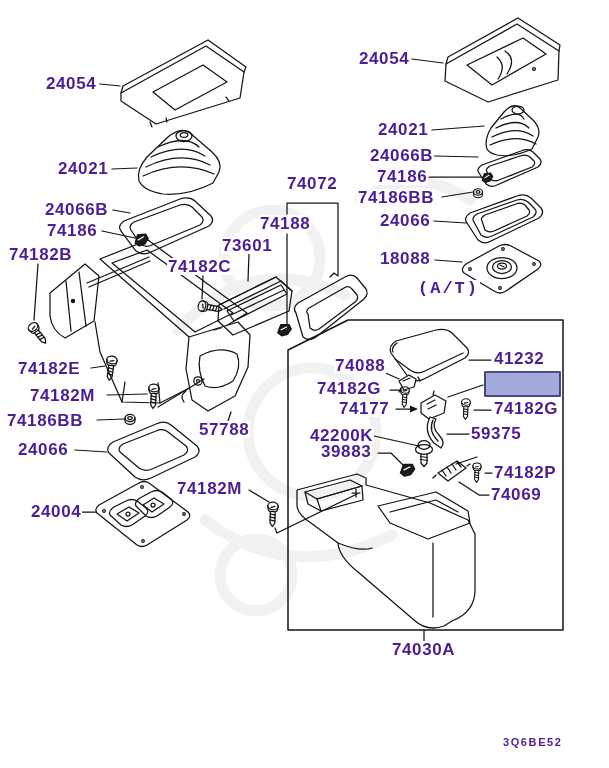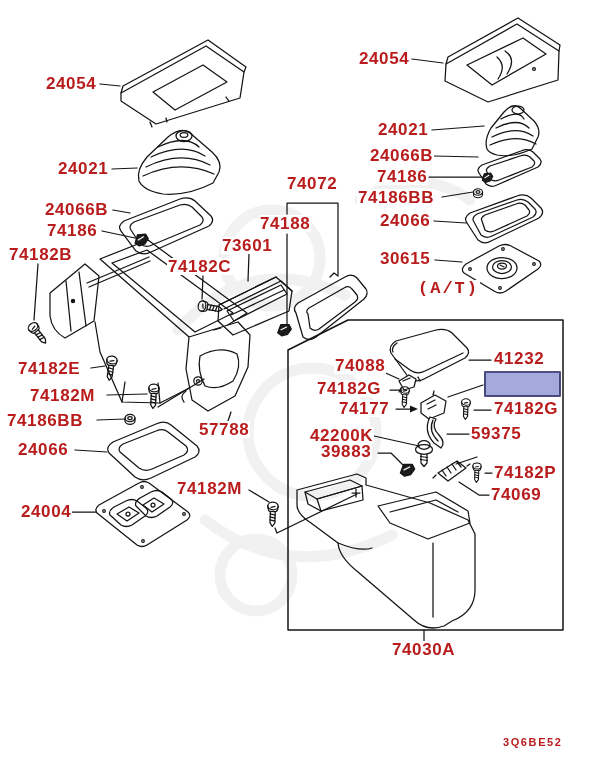--- a/index.html
+++ b/index.html
@@ -1,21 +1,21 @@
 <!DOCTYPE html>
 <html><head>
 <meta charset="utf-8">
 <title>Parts Diagram</title>
 <style>
   html,body{margin:0;padding:0;background:#e8e8e8;}
   .screen{position:relative;width:609px;height:768px;background:#ffffff;overflow:hidden;
           font-family:"Liberation Sans",sans-serif;}
   svg.art{position:absolute;left:0;top:0;}
   .lbl{position:absolute;font-family:"Liberation Sans",sans-serif;font-weight:bold;
-       font-size:17px;line-height:17px;letter-spacing:.6px;color:#b91c1c;background:#fff;
+       font-size:17px;line-height:17px;letter-spacing:.6px;color:#4c1d95;background:#fff;
        padding:0 1px;white-space:nowrap;z-index:3;}
   .lbl.note{letter-spacing:2px;font-family:Liberation Mono, monospace;}
   .lbl.code{font-size:11px;line-height:11px;letter-spacing:1.6px;}
 </style>
 </head>
 <body>
 
 <div class="screen">
 
 <svg class="art" width="609" height="768" viewBox="0 0 609 768" fill="none" stroke="#141414" stroke-width="1.25" stroke-linecap="round" stroke-linejoin="round">
@@ -279,30 +279,30 @@
 <div class="lbl" style="left:286px;top:175px">74072</div>
 <div class="lbl" style="left:259px;top:215px">74188</div>
 <div class="lbl" style="left:221px;top:237px">73601</div>
 <div class="lbl" style="left:167px;top:258px">74182C</div>
 
 <div class="lbl" style="left:17px;top:360px">74182E</div>
 <div class="lbl" style="left:29px;top:387px">74182M</div>
 <div class="lbl" style="left:6px;top:412px">74186BB</div>
 <div class="lbl" style="left:17px;top:441px">24066</div>
 <div class="lbl" style="left:198px;top:421px">57788</div>
-<div class="lbl" style="left:20px;top:503px">24004</div>
+<div class="lbl" style="left:30px;top:503px">24004</div>
 <div class="lbl" style="left:176px;top:480px">74182M</div>
 
 <div class="lbl" style="left:358px;top:50px">24054</div>
 <div class="lbl" style="left:377px;top:121px">24021</div>
 <div class="lbl" style="left:369px;top:147px">24066B</div>
 <div class="lbl" style="left:376px;top:168px">74186</div>
 <div class="lbl" style="left:357px;top:189px">74186BB</div>
 <div class="lbl" style="left:379px;top:212px">24066</div>
-<div class="lbl" style="left:379px;top:250px">30615</div>
+<div class="lbl" style="left:379px;top:250px">18088</div>
 <div class="lbl note" style="left:417px;top:280px">(A/T)</div>
 
 <div class="lbl" style="left:334px;top:357px">74088</div>
 <div class="lbl" style="left:493px;top:350px">41232</div>
 <div class="lbl" style="left:316px;top:380px">74182G</div>
 <div class="lbl" style="left:338px;top:400px">74177</div>
 <div class="lbl" style="left:493px;top:400px">74182G</div>
 <div class="lbl" style="left:309px;top:427px">42200K</div>
 <div class="lbl" style="left:470px;top:425px">59375</div>
 <div class="lbl" style="left:320px;top:443px">39883</div>

